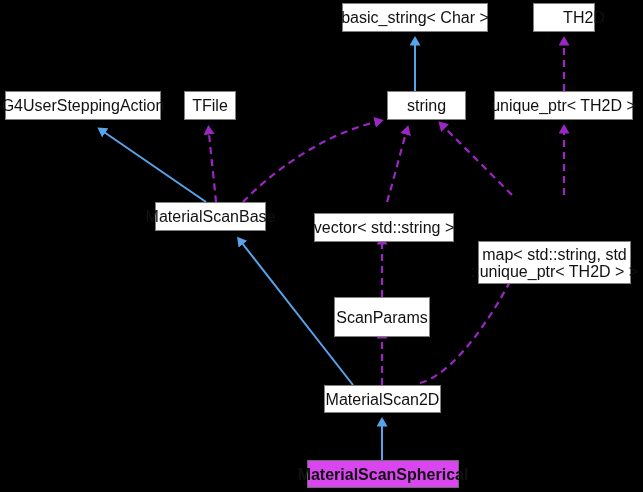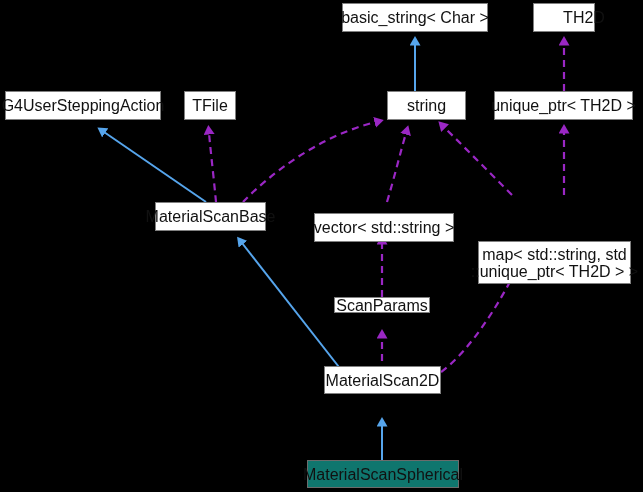--- a/index.html
+++ b/index.html
@@ -31,22 +31,23 @@
     font-size: 16px;
     line-height: 15px;
     display: flex;
     align-items: center;
     justify-content: center;
     text-align: center;
     white-space: pre;
     z-index: 5;
   }
   .node.highlight {
-    background: #0f766e;
+    background: #d946ef;
     border-color: #6b6b6b;
+    font-weight: bold;
   }
   .node.two-line {
     line-height: 17px;
     padding-top: 1px;
   }
 </style>
 </head>
 <body>
 
 <div id="diagram-root">
@@ -92,18 +93,18 @@
       <div class="node" style="left: 342px; top: 3px; width: 146px; height: 29px;">basic_string&lt; Char &gt;</div>
       <div class="node" style="left: 533px; top: 3px; width: 62px; height: 29px; padding-left: 40px;">TH2D</div>
       <div class="node" style="left: 5px; top: 91px; width: 156px; height: 29px;">G4UserSteppingAction</div>
       <div class="node" style="left: 184px; top: 91px; width: 52px; height: 29px;">TFile</div>
       <div class="node" style="left: 387px; top: 91px; width: 79px; height: 29px;">string</div>
       <div class="node" style="left: 494px; top: 91px; width: 139px; height: 29px;">unique_ptr&lt; TH2D &gt;</div>
       <div class="node" style="left: 155px; top: 202px; width: 111px; height: 29px;">MaterialScanBase</div>
       <div class="node" style="left: 314px; top: 213px; width: 140px; height: 29px;">vector&lt; std::string &gt;</div>
       <div class="node two-line" style="left: 478px; top: 195px; width: 153px; height: 43px; margin-top: 46px;">map&lt; std::string, std
 ::unique_ptr&lt; TH2D &gt; &gt;</div>
-      <div class="node" style="left: 334px; top: 297px; width: 96px; height: 16px;">ScanParams</div>
-      <div class="node" style="left: 324px; top: 366px; width: 117px; height: 28px;">MaterialScan2D</div>
+      <div class="node" style="left: 334px; top: 297px; width: 96px; height: 40px;">ScanParams</div>
+      <div class="node" style="left: 324px; top: 385px; width: 117px; height: 28px;">MaterialScan2D</div>
       <div class="node highlight" style="left: 307px; top: 460px; width: 152px; height: 28px;">MaterialScanSpherical</div>
     </div>
 
 </div>
 
 </body></html>

